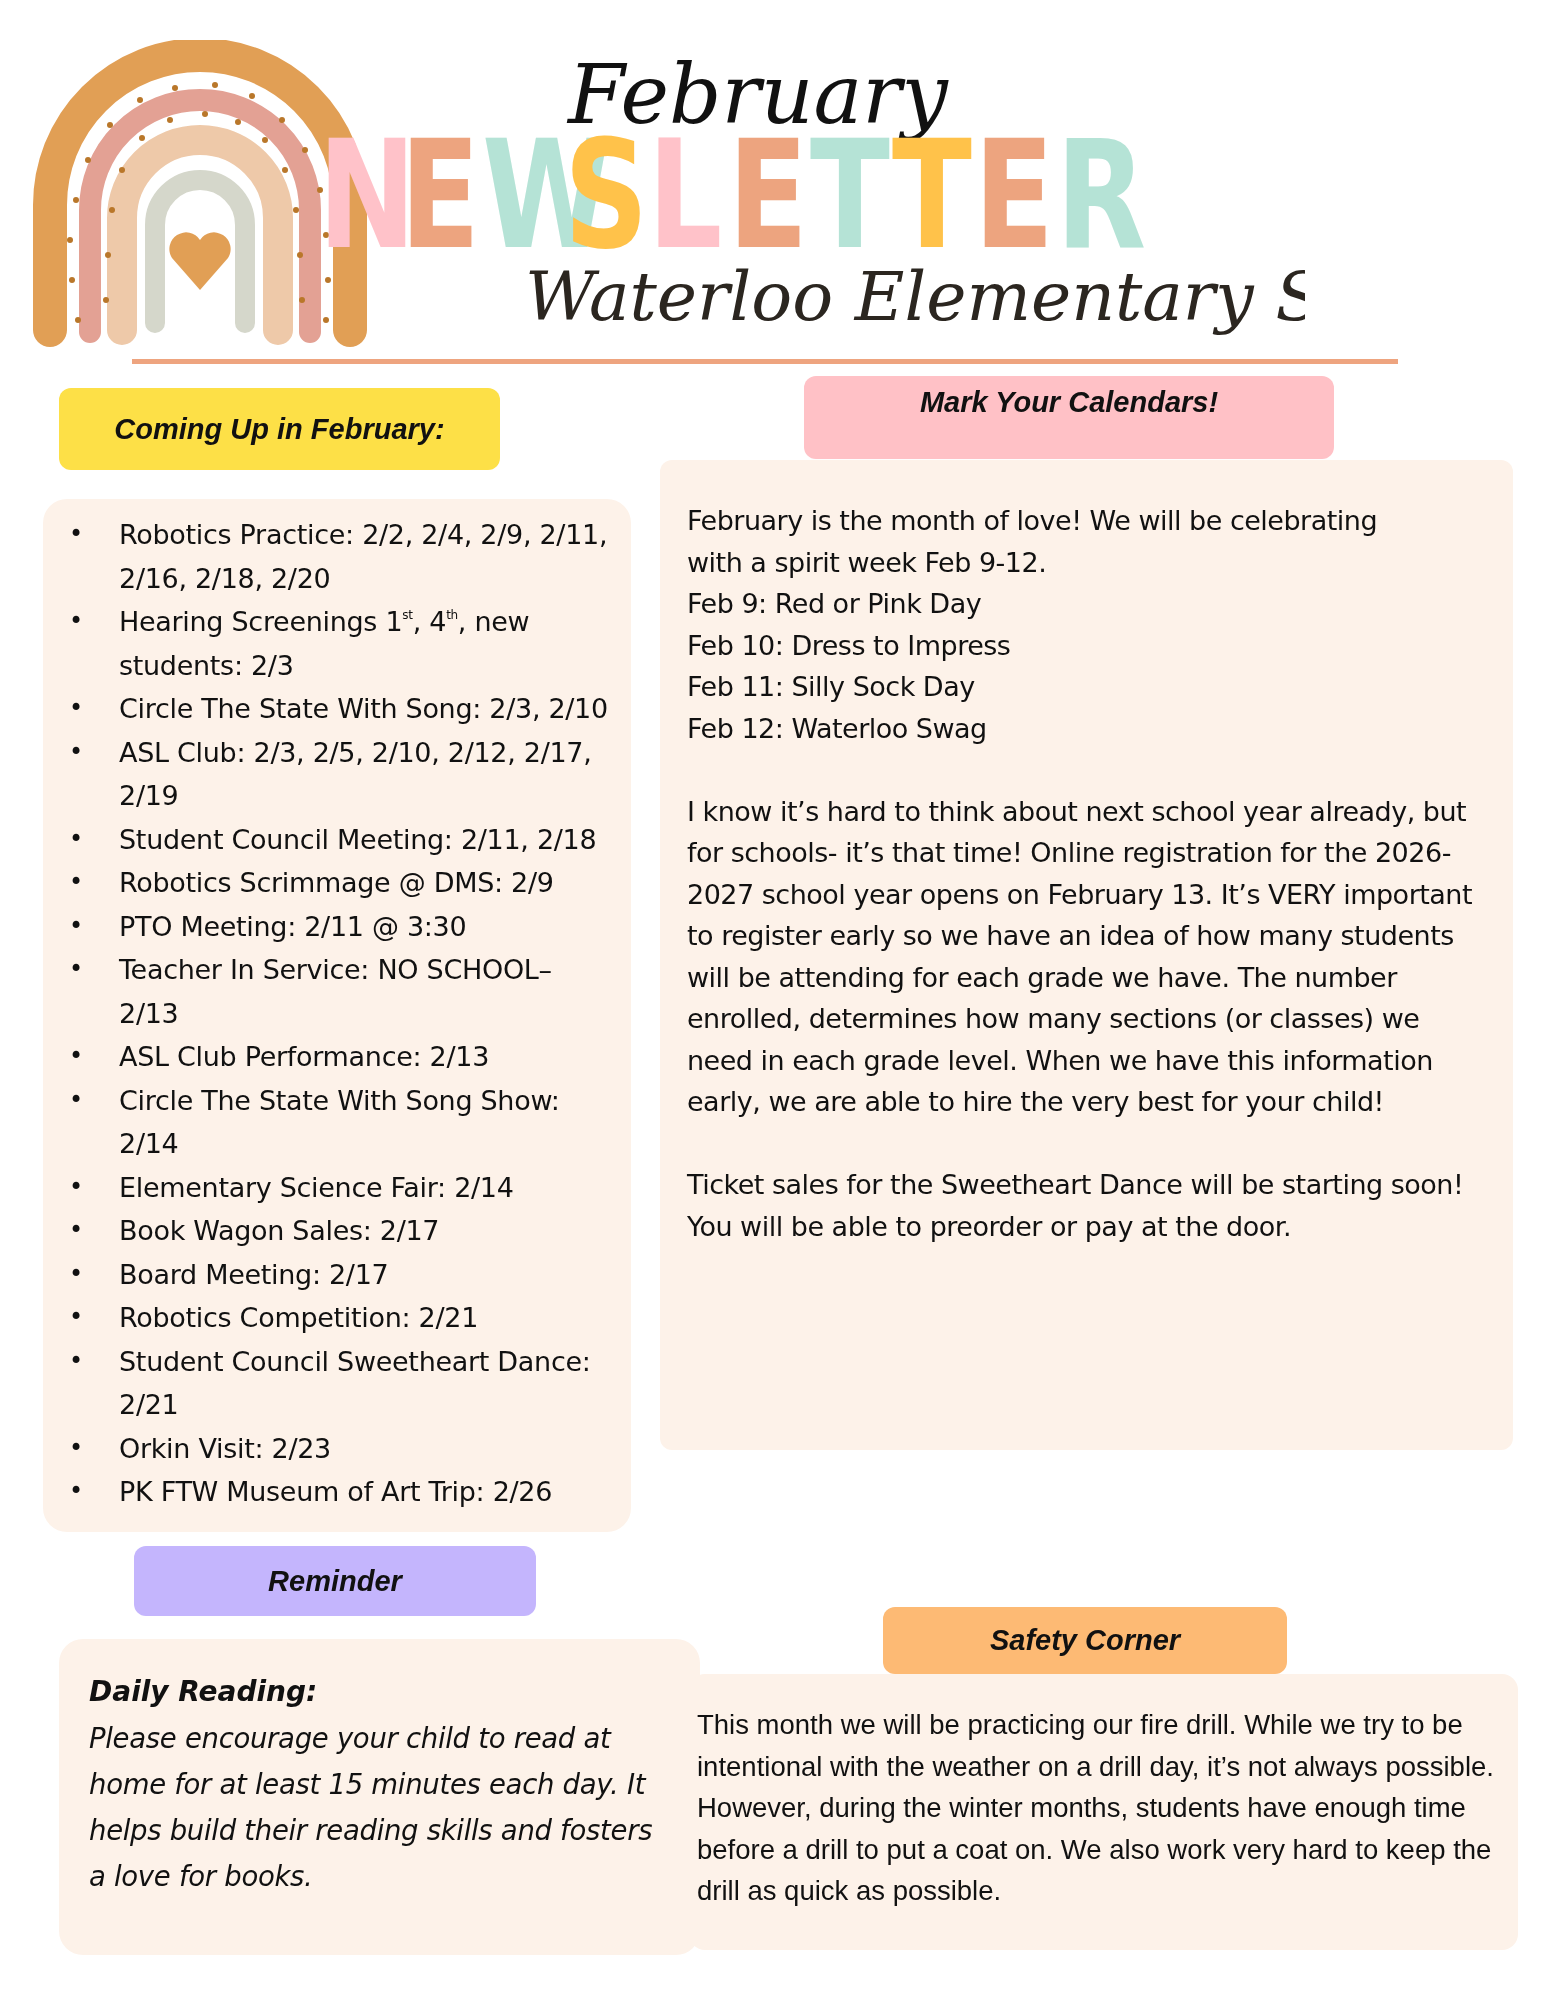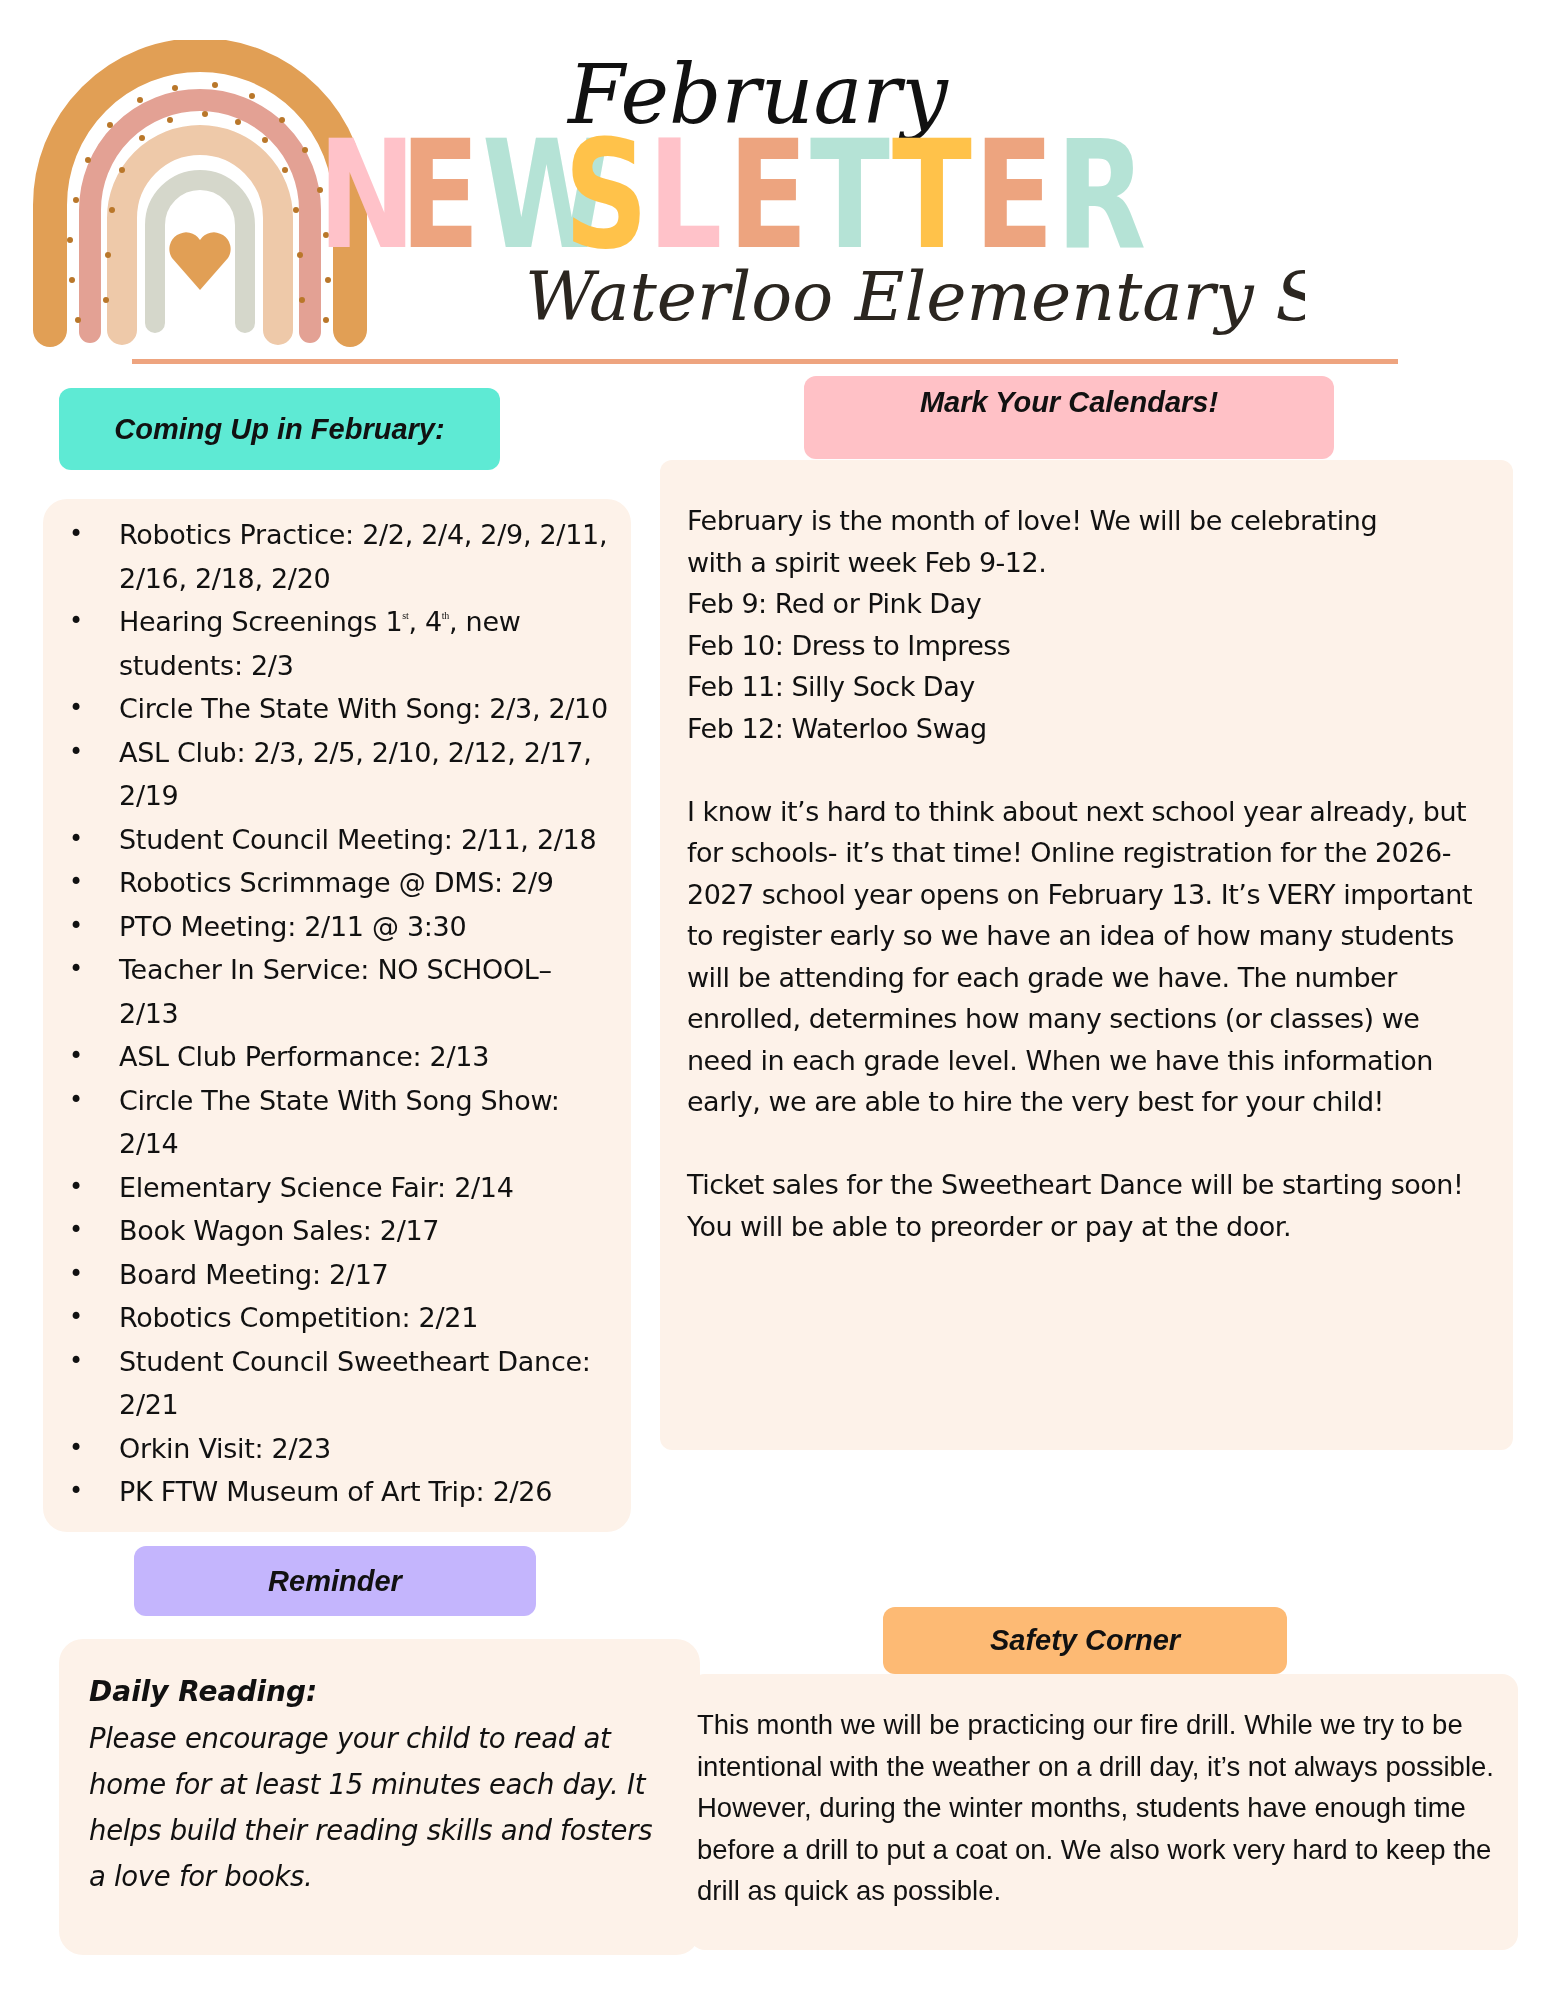--- a/index.html
+++ b/index.html
@@ -15,21 +15,21 @@
   .news-letter { width:96px; height:126px; font-family:"DejaVu Sans", sans-serif;
                  font-weight:bold; font-size:150px; line-height:126px; text-align:center;
                  transform:scaleX(0.78); transform-origin:left; letter-spacing:-4px; }
   .news-title .news-letter { margin-right:-18px; }
   .divider { left:132px; top:359px; width:1266px; height:5px; background:#EEA47F; }
 
   
   .label { border-radius:12px; display:flex; justify-content:center;
            font-family:"Liberation Sans", sans-serif; font-weight:bold; font-style:italic;
            font-size:29px; color:#111; }
-  .lbl-coming { left:59px; top:388px; width:441px; height:82px; background:#5eead4;
+  .lbl-coming { left:59px; top:388px; width:441px; height:82px; background:#fde047;
                 align-items:center;text-align:center; }
   .lbl-mark { left:804px; top:376px; width:530px; height:83px; background:#FFC1C6;
               align-items:flex-start; padding-top:10px; box-sizing:border-box; }
   .lbl-reminder { left:134px; top:1546px; width:402px; height:70px; background:#c4b5fd;
                   align-items:center; }
   .lbl-safety { left:883px; top:1607px; width:404px; height:67px; background:#fdba74;
                 align-items:center; }
 
   
   .box { background:#FDF2E9; border-radius:24px; box-sizing:border-box; }
@@ -37,21 +37,21 @@
   .box-mark { left:660px; top:460px; width:853px; height:990px; border-radius:12px;
               padding:40px 30px 0 27px; }
   .box-reading { left:59px; top:1639px; width:641px; height:316px; padding:30px 36px 0 30px; }
   .box-safety { left:689px; top:1674px; width:829px; height:276px; border-radius:16px;
                 padding:30px 10px 0 8px; }
 
   ul.events { list-style:none; margin:0; padding:0; }
   ul.events li { position:relative; padding-left:52px; font-family:"DejaVu Sans", sans-serif;
                  font-size:27px; line-height:43.5px; color:#111; letter-spacing:-0.3px; }
   ul.events li .bullet { position:absolute; left:2px; top:0; font-size:24px; }
-  sup { font-size:10px; line-height:0; vertical-align:12px;font-family:Liberation Serif, serif; }
+  sup { font-size:12px; line-height:0; vertical-align:12px; }
 
   .mark-text p { margin:0; font-family:"DejaVu Sans", sans-serif; font-size:27px;
                  line-height:41.5px; color:#111; letter-spacing:-0.5px; }
   .mark-text .gap { height:41.5px; }
 
   .reading-title { font-family:"DejaVu Sans", sans-serif; font-weight:bold; font-style:italic;
                    font-size:28px; line-height:46px; margin:0; }
   .reading-body { font-family:"DejaVu Sans", sans-serif; font-style:italic; font-size:27.5px;
                   line-height:46px; margin:0; letter-spacing:-0.3px; }
 

